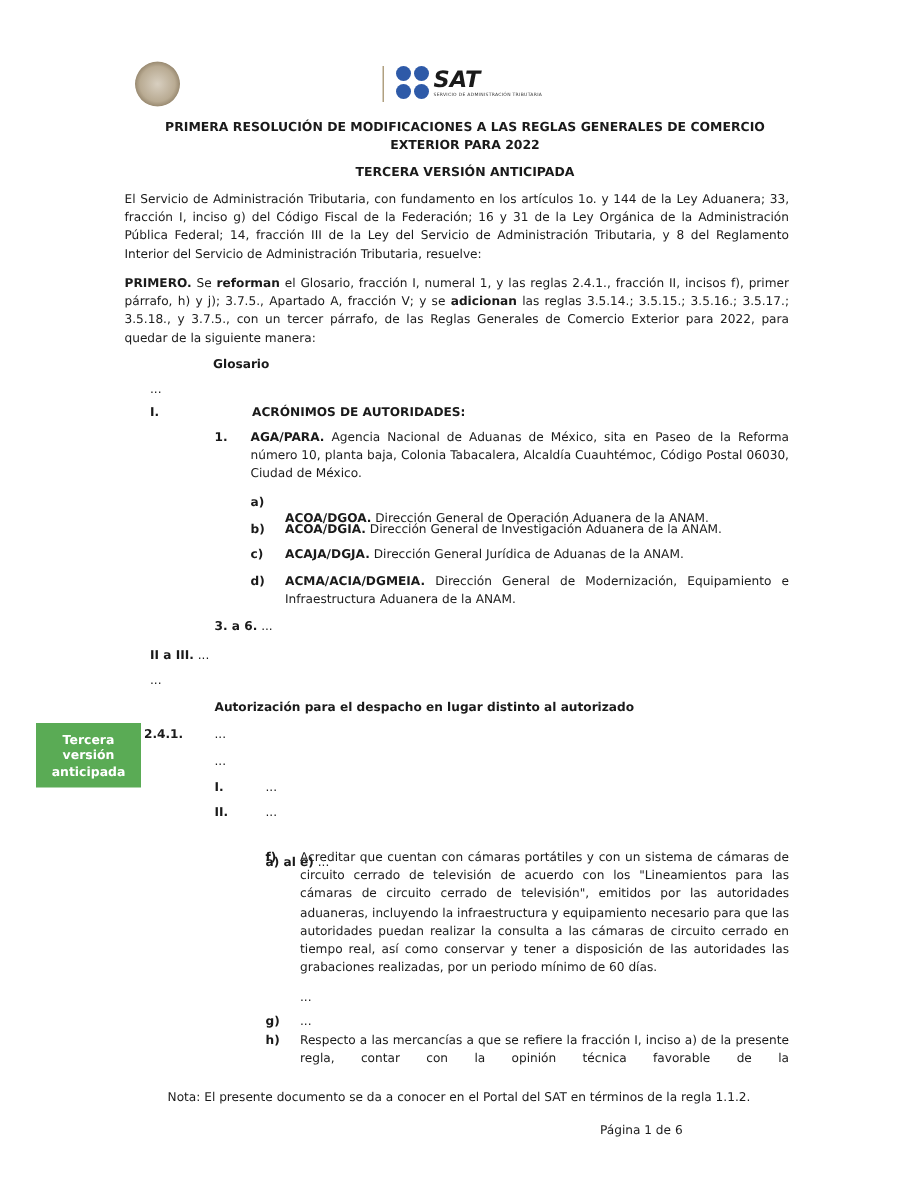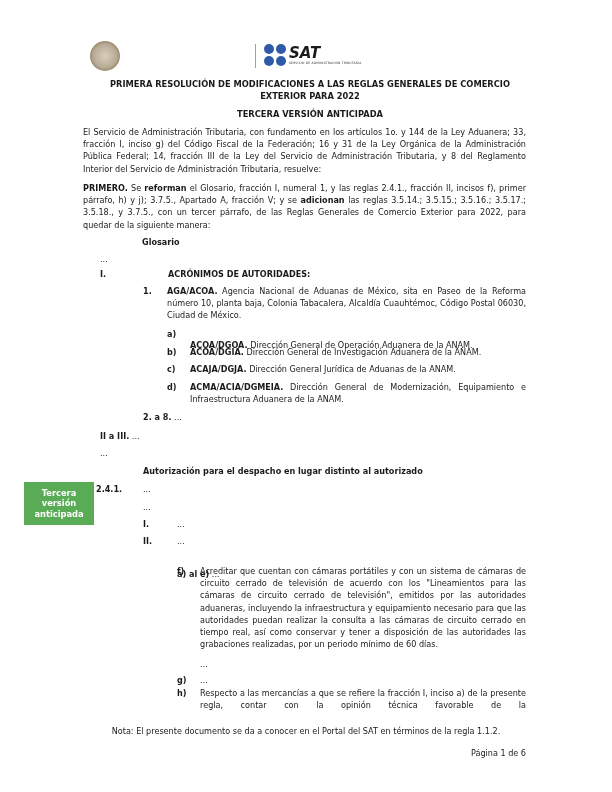--- a/index.html
+++ b/index.html
@@ -62,36 +62,36 @@
   <span class="b">PRIMERO.</span><span> Se </span><span class="b">reforman</span><span> el Glosario, fracción I, numeral 1, y las reglas 2.4.1., fracción II, incisos f), primer párrafo, h) y j); 3.7.5., Apartado A, fracción V; y se </span><span class="b">adicionan</span><span> las reglas 3.5.14.; 3.5.15.; 3.5.16.; 3.5.17.; 3.5.18., y 3.7.5., con un tercer párrafo, de las Reglas Generales de Comercio Exterior para 2022, para quedar de la siguiente manera:</span>
 </div>
 
 <div class="abs t b" style="left:100px; top:236px;margin-left:42px;">Glosario</div>
 <div class="abs t" style="left:100px; top:253px;">...</div>
 <div class="abs t b" style="left:100px; top:268px;">I.</div>
 <div class="abs t b" style="left:127px; top:268px;margin-left:41px;">ACRÓNIMOS DE AUTORIDADES:</div>
 
 <div class="abs t b" style="left:143px; top:285px;">1.</div>
 <div class="abs t just" style="left:167px; top:285px; width:359px;">
-  <span class="b">AGA/ACOA.</span><span> Agencia Nacional de Aduanas de México, sita en Paseo de la Reforma número 10, planta baja, Colonia Tabacalera, Alcaldía Cuauhtémoc, Código Postal 06030, Ciudad de México.</span>
+  <span class="b">AGA/PARA.</span><span> Agencia Nacional de Aduanas de México, sita en Paseo de la Reforma número 10, planta baja, Colonia Tabacalera, Alcaldía Cuauhtémoc, Código Postal 06030, Ciudad de México.</span>
 </div>
 
 <div class="abs t b" style="left:167px; top:328px;">a)</div>
 <div class="abs t" style="left:190px; top:339px; width:336px;"><span class="b">ACOA/DGOA.</span><span> Dirección General de Operación Aduanera de la ANAM.</span></div>
 
 <div class="abs t b" style="left:167px; top:346px;">b)</div>
 <div class="abs t" style="left:190px; top:346px; width:336px;"><span class="b">ACOA/DGIA.</span><span> Dirección General de Investigación Aduanera de la ANAM.</span></div>
 
 <div class="abs t b" style="left:167px; top:363px;">c)</div>
 <div class="abs t" style="left:190px; top:363px; width:336px;"><span class="b">ACAJA/DGJA.</span><span> Dirección General Jurídica de Aduanas de la ANAM.</span></div>
 
 <div class="abs t b" style="left:167px; top:381px;">d)</div>
 <div class="abs t just" style="left:190px; top:381px; width:336px; text-align-last:left;"><span class="b">ACMA/ACIA/DGMEIA.</span><span> Dirección General de Modernización, Equipamiento e Infraestructura Aduanera de la ANAM.</span></div>
 
-<div class="abs t" style="left:143px; top:411px;"><span class="b">2. a 8.</span><span> ...</span></div>
+<div class="abs t" style="left:143px; top:411px;"><span class="b">3. a 6.</span><span> ...</span></div>
 <div class="abs t" style="left:100px; top:430px;"><span class="b">II a III.</span><span> ...</span></div>
 <div class="abs t" style="left:100px; top:447px;">...</div>
 
 <div class="abs t b" style="left:143px; top:465px;">Autorización para el despacho en lugar distinto al autorizado</div>
 
 <div class="abs green-box">Tercera versión anticipada</div>
 
 <div class="abs t b" style="left:96px; top:483px;">2.4.1.</div>
 <div class="abs t" style="left:143px; top:483px;">...</div>
 <div class="abs t" style="left:143px; top:501px;">...</div>
@@ -108,13 +108,13 @@
 
 <div class="abs t" style="left:200px; top:658px;">...</div>
 
 <div class="abs t b" style="left:177px; top:674px;">g)</div>
 <div class="abs t" style="left:200px; top:674px;">...</div>
 
 <div class="abs t b" style="left:177px; top:687px;">h)</div>
 <div class="abs t just" style="left:200px; top:687px; width:326px; text-align-last:justify;">Respecto a las mercancías a que se refiere la fracción I, inciso a) de la presente regla, contar con la opinión técnica favorable de la</div>
 
 <div class="abs t" style="left:86px; top:725px; width:440px; text-align:center;">Nota: El presente documento se da a conocer en el Portal del SAT en términos de la regla 1.1.2.</div>
-<div class="abs t" style="left:400px; top:747px; width:126px; text-align:right;">Página 1 de 6</div>
+<div class="abs t" style="left:400px; top:747px; width:126px; ">Página 1 de 6</div>
 
 </body></html>

